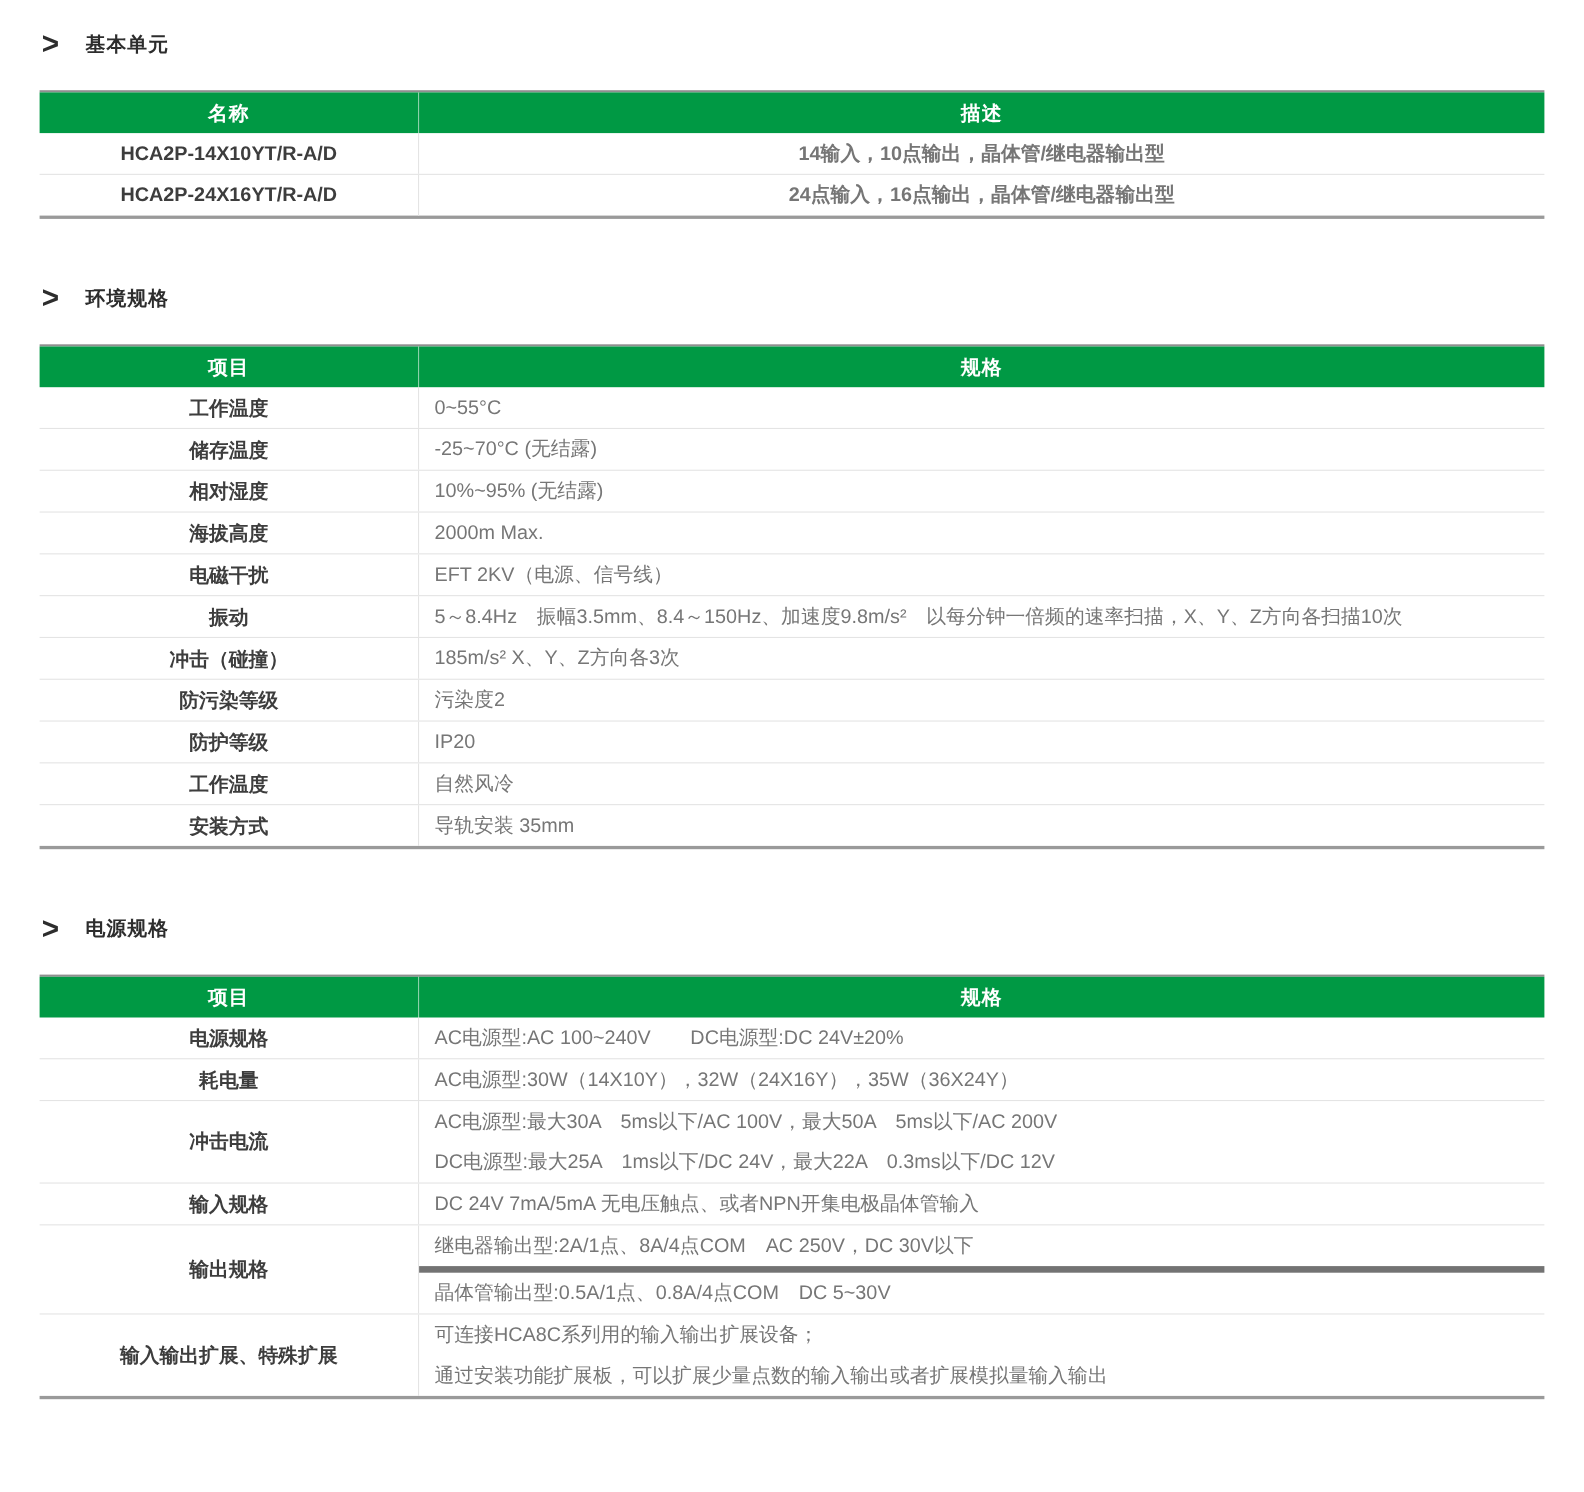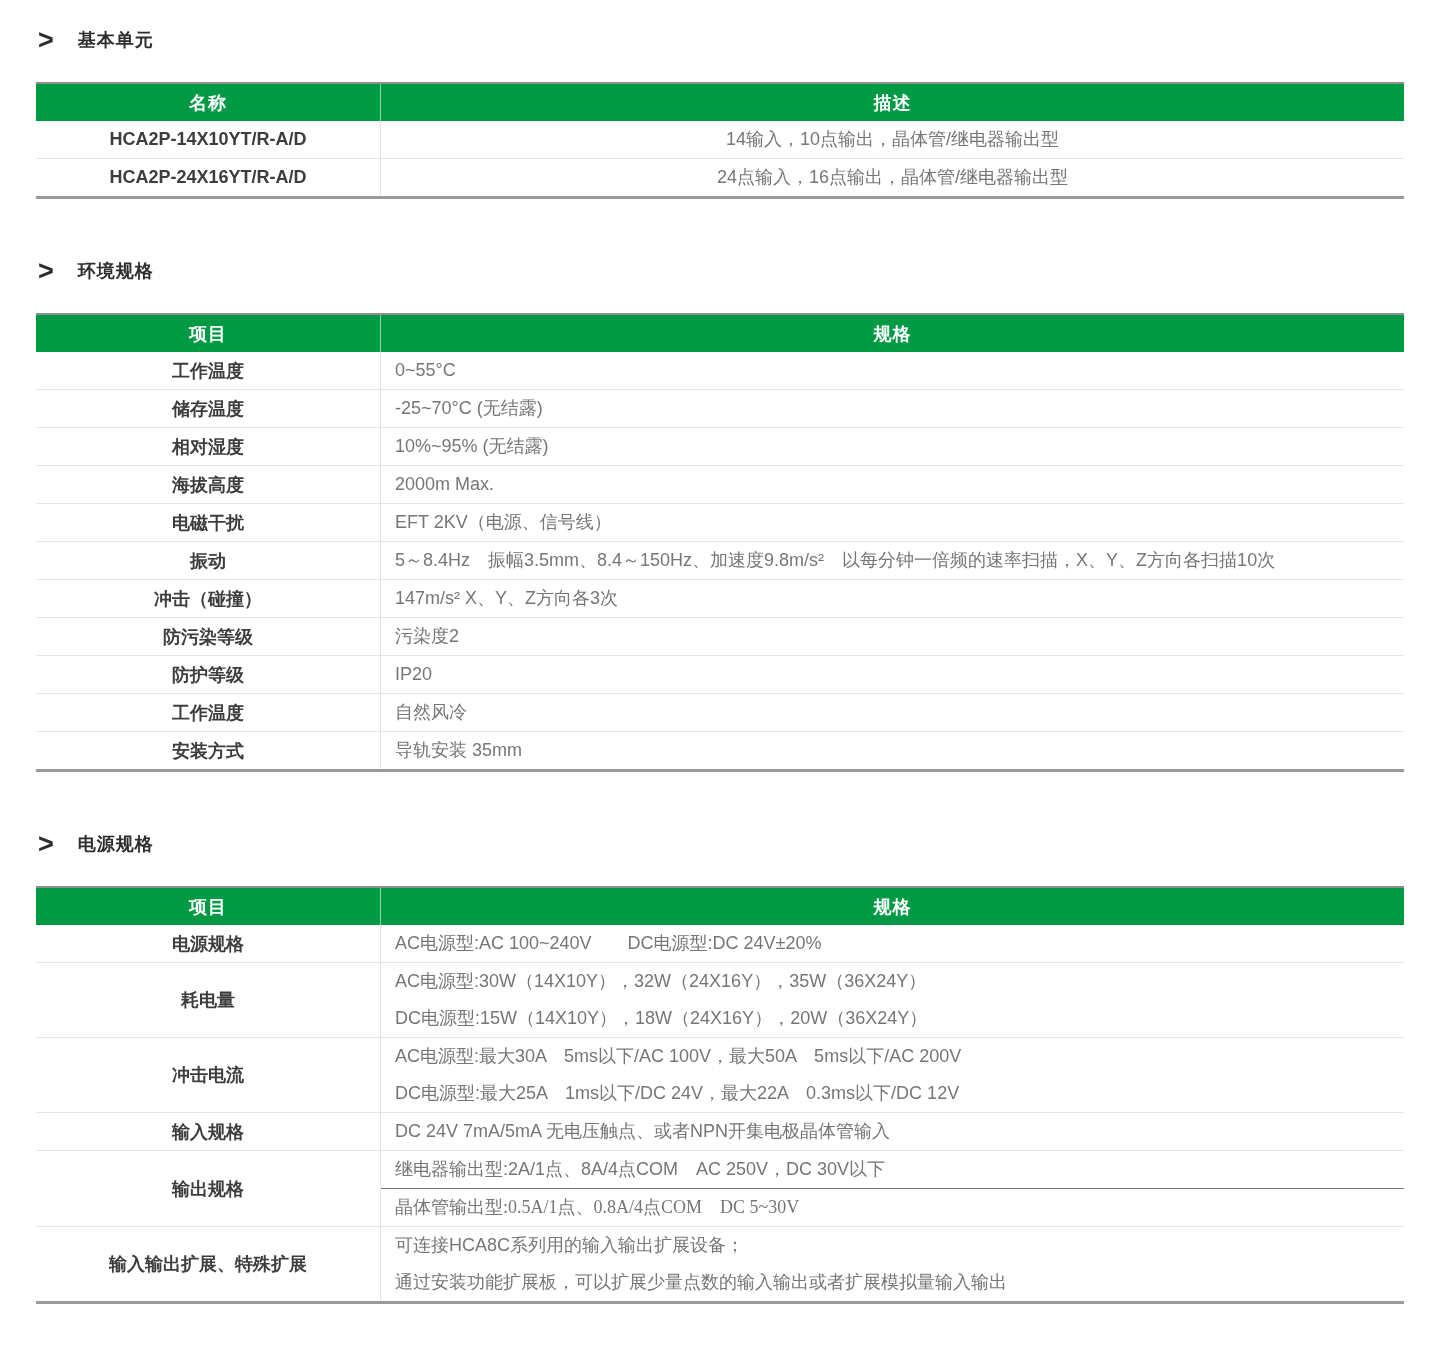--- a/index.html
+++ b/index.html
@@ -87,22 +87,22 @@
     flex-direction: column;
     justify-content: center;
     font-size: 18px;
     color: #767676;
   }
   .vline {
     line-height: 37px;
     padding: 0 14px;
     white-space: pre-wrap;
   }
-  .t-value.center .vline { text-align: center; }
-  .vline.sub-divided { border-top: 1px solid #737373; font-family: Liberation Serif, serif; }
+  .t-value.center .vline { text-align: center; font-weight: bold; }
+  .vline.sub-divided { border-top: 6px solid #737373; }
 </style>
 </head>
 <body>
 
 <div class="page">
 
   <div class="section">
     <div class="section-heading">
       <span class="chevron">&gt;</span>
       <h2 class="section-title">基本单元</h2>
@@ -169,21 +169,21 @@
       </div>
       <div class="t-row">
         <div class="t-label">振动</div>
         <div class="t-value">
             <div class="vline">5～8.4Hz　振幅3.5mm、8.4～150Hz、加速度9.8m/s²　以每分钟一倍频的速率扫描，X、Y、Z方向各扫描10次</div>
           </div>
       </div>
       <div class="t-row">
         <div class="t-label">冲击（碰撞）</div>
         <div class="t-value">
-            <div class="vline">147m/s² X、Y、Z方向各3次</div>
+            <div class="vline">185m/s² X、Y、Z方向各3次</div>
           </div>
       </div>
       <div class="t-row">
         <div class="t-label">防污染等级</div>
         <div class="t-value">
             <div class="vline">污染度2</div>
           </div>
       </div>
       <div class="t-row">
         <div class="t-label">防护等级</div>
@@ -219,21 +219,20 @@
       <div class="t-row">
         <div class="t-label">电源规格</div>
         <div class="t-value">
           <div class="vline">AC电源型:AC 100~240V　　DC电源型:DC 24V±20%</div>
         </div>
       </div>
       <div class="t-row">
         <div class="t-label">耗电量</div>
         <div class="t-value">
           <div class="vline">AC电源型:30W（14X10Y），32W（24X16Y），35W（36X24Y）</div>
-          <div class="vline">DC电源型:15W（14X10Y），18W（24X16Y），20W（36X24Y）</div>
         </div>
       </div>
       <div class="t-row">
         <div class="t-label">冲击电流</div>
         <div class="t-value">
           <div class="vline">AC电源型:最大30A　5ms以下/AC 100V，最大50A　5ms以下/AC 200V</div>
           <div class="vline">DC电源型:最大25A　1ms以下/DC 24V，最大22A　0.3ms以下/DC 12V</div>
         </div>
       </div>
       <div class="t-row">

